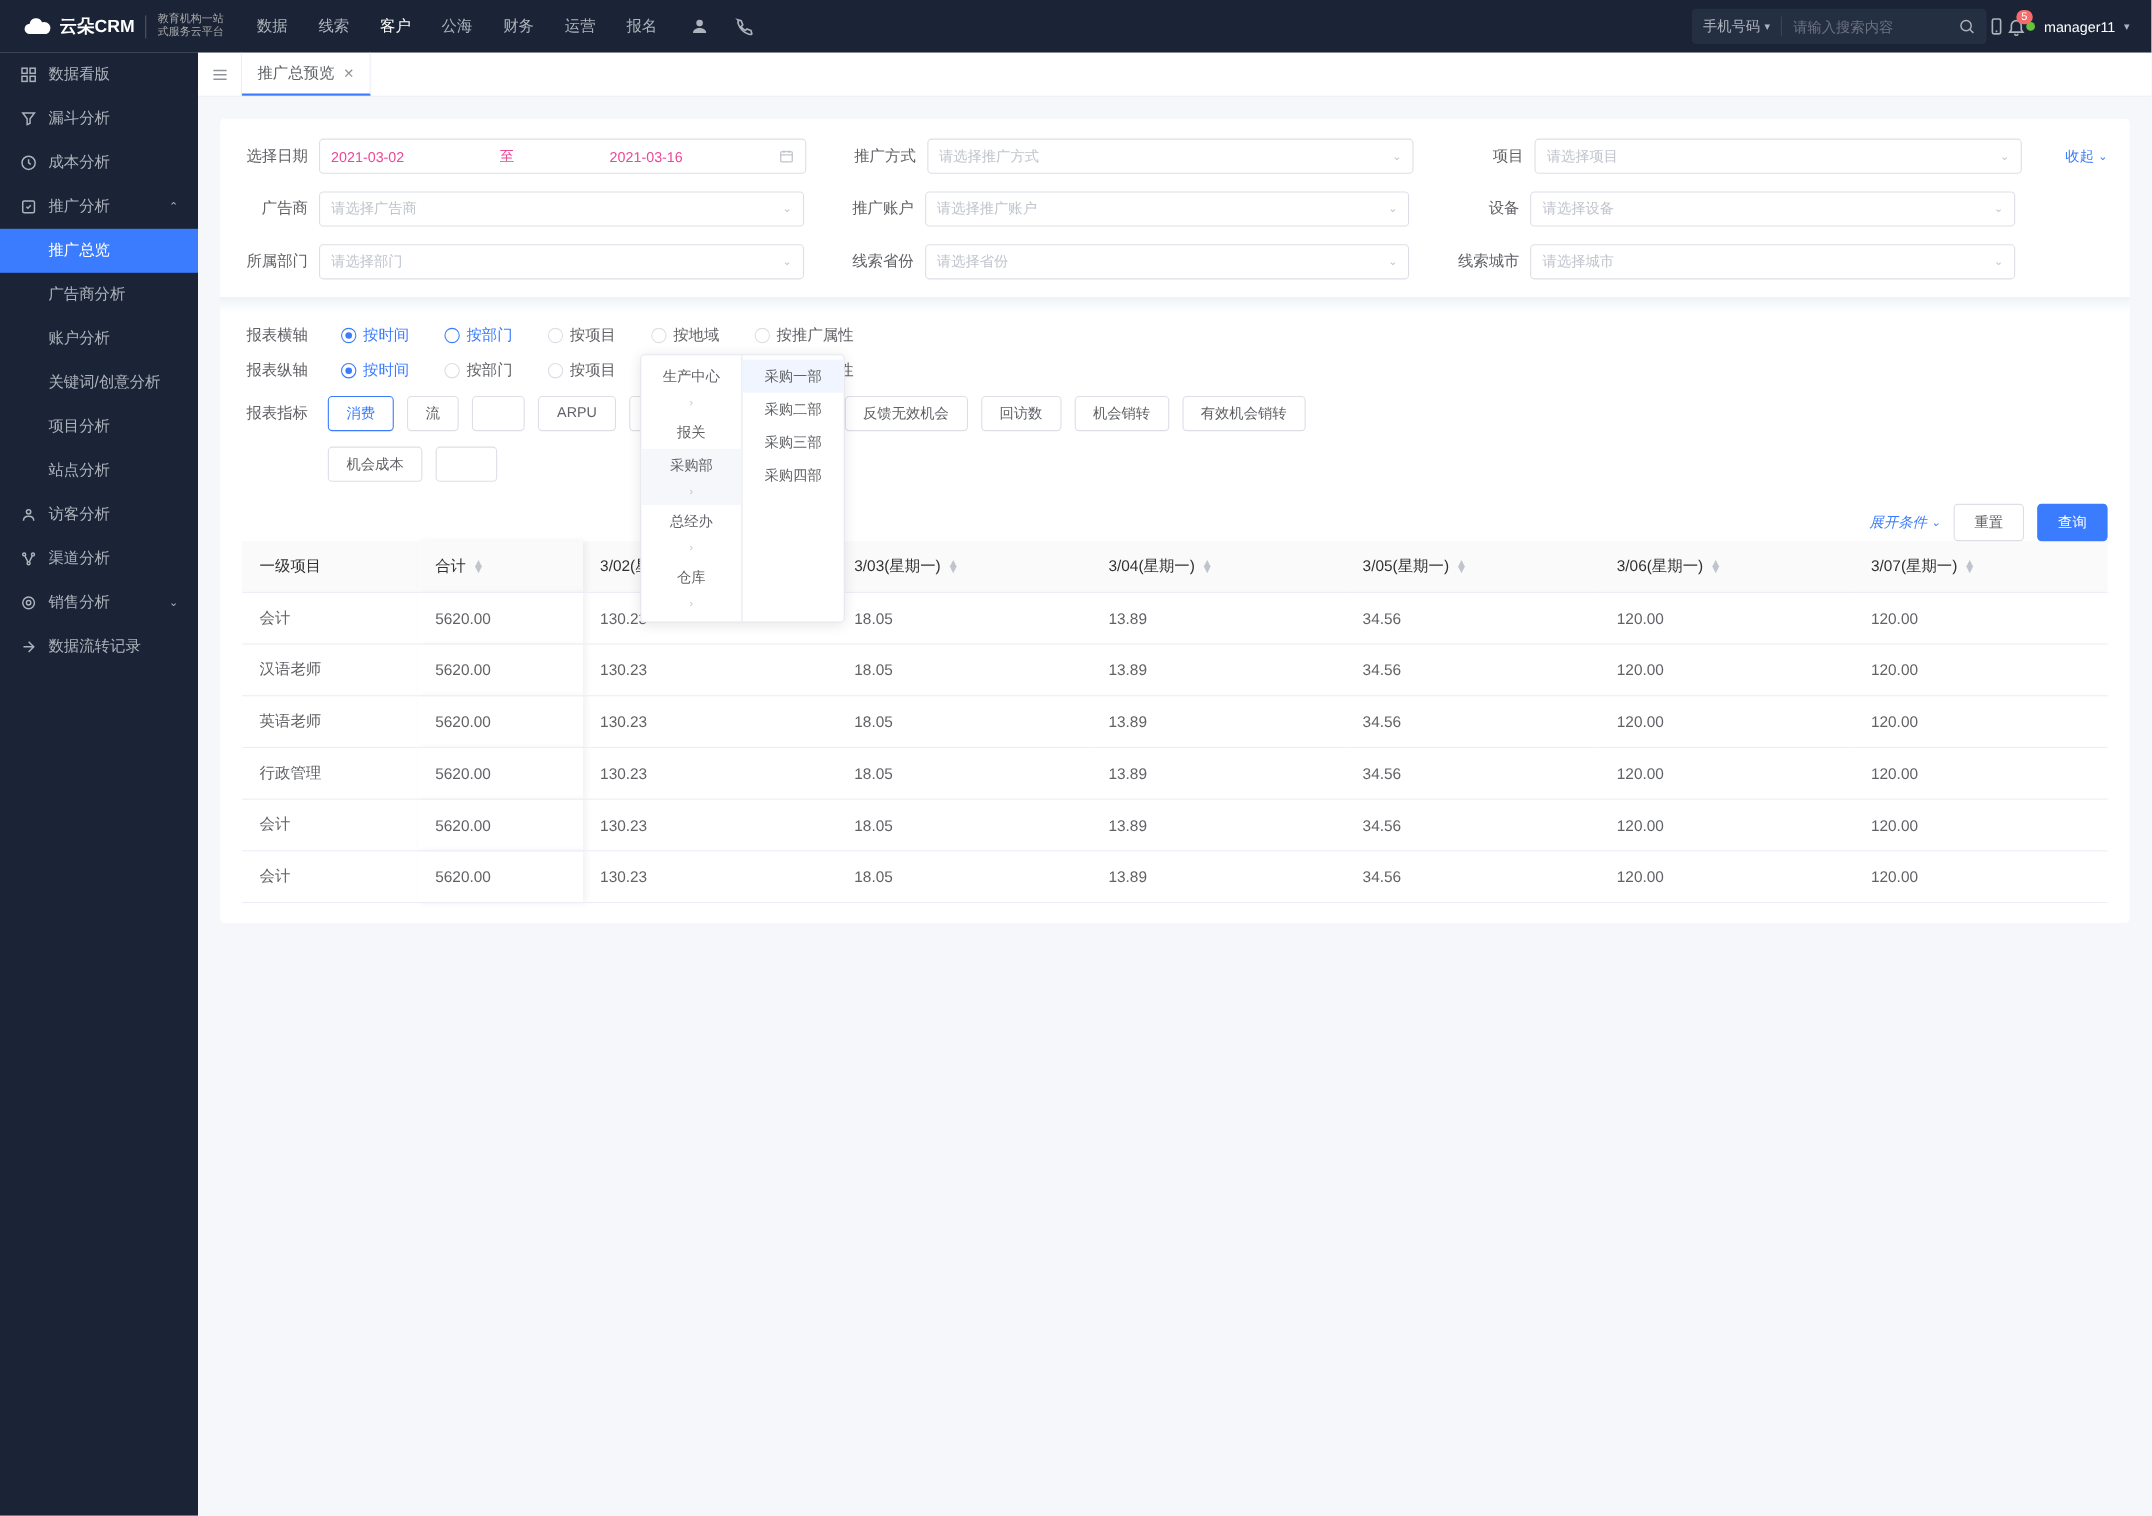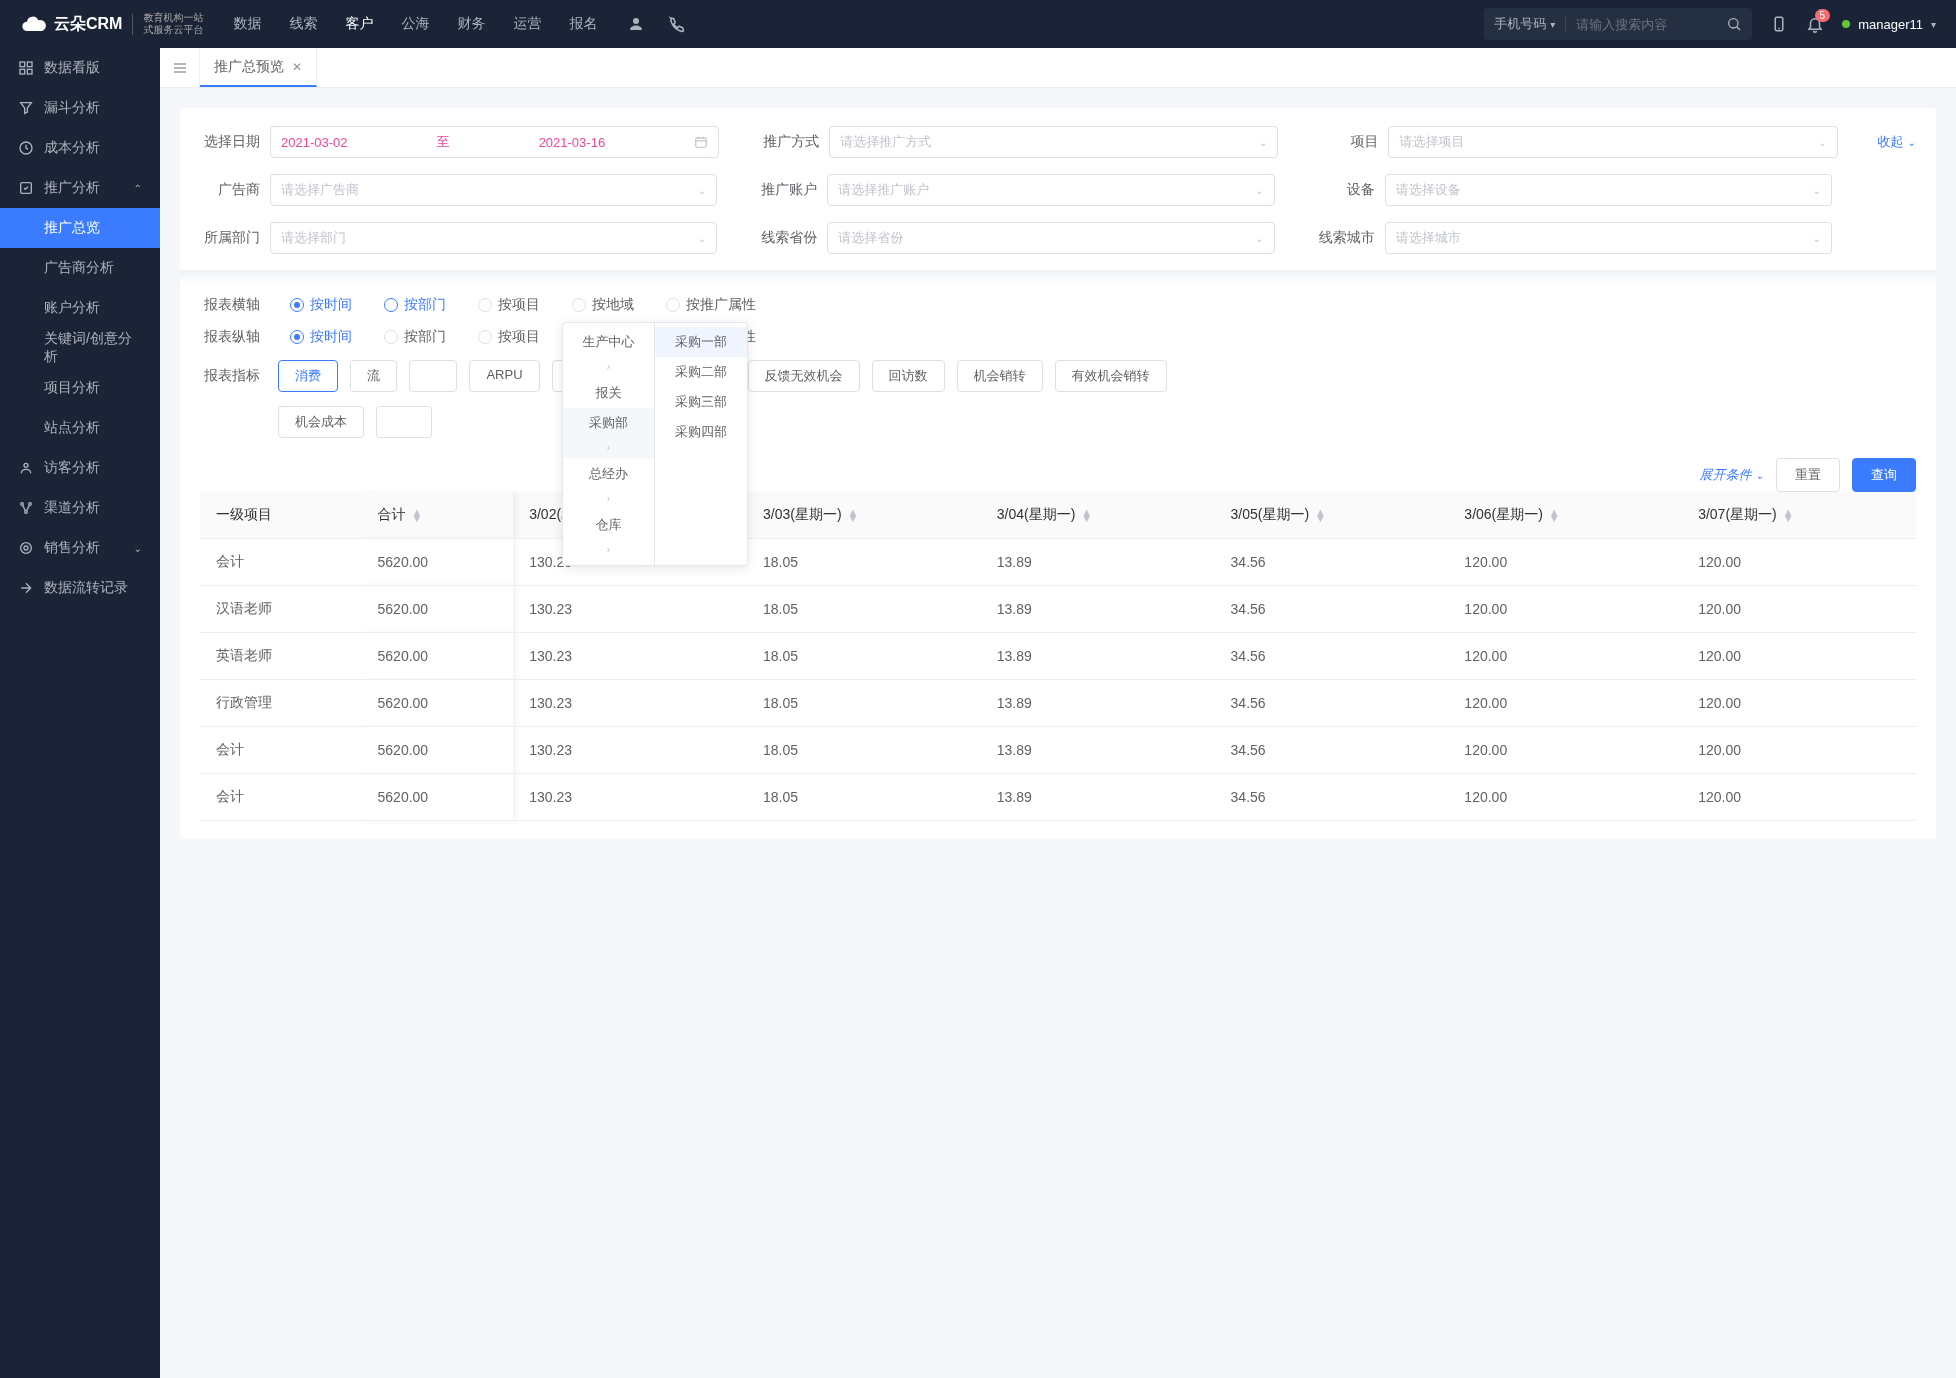--- a/index.html
+++ b/index.html
@@ -9,34 +9,34 @@
     .header { height: 48px; background: #1a2436; display: flex; align-items: center; padding: 0 20px; color: #c0c4cc; }
     .logo { display: flex; align-items: center; color: #fff; margin-right: 30px; }
     .logo-icon { width: 28px; height: 28px; margin-right: 6px; }
     .logo-text { font-size: 16px; font-weight: 600; border-right: 1px solid #555; padding-right: 10px; margin-right: 10px; }
     .logo-sub { font-size: 10px; line-height: 1.2; color: #aaa; }
     .nav { display: flex; gap: 28px; }
     .nav-item { color: #adb3bc; cursor: pointer; font-size: 14px; }
     .nav-item.active { color: #fff; }
     .header-icons { display: flex; gap: 22px; align-items: center; margin-left: 30px; }
     .header-icon { color: #adb3bc; cursor: pointer; }
-    .header-right { margin-left: auto; display: flex; align-items: center; gap: 18px; }
+    .header-right { margin-left: auto; display: flex; align-items: center; }
     .search-box { display: flex; align-items: center; background: #252f42; border-radius: 4px; height: 32px; overflow: hidden; }
     .search-select { padding: 0 10px; color: #adb3bc; font-size: 13px; display: flex; align-items: center; gap: 4px; border-right: 1px solid #3a4458; }
     .search-input { background: transparent; border: none; padding: 0 10px; color: #fff; width: 150px; outline: none; font-size: 13px; }
     .search-input::placeholder { color: #6b7280; }
     .search-btn { padding: 0 10px; color: #adb3bc; cursor: pointer; }
     .notif { position: relative; }
     .notif-badge { position: absolute; top: -6px; right: -6px; background: #f56c6c; color: #fff; font-size: 10px; padding: 1px 5px; border-radius: 8px; }
     .user-info { display: flex; align-items: center; gap: 8px; color: #fff; font-size: 13px; }
     .status-dot { width: 8px; height: 8px; background: #67c23a; border-radius: 50%; }
     
     
     .container { display: flex; }
-    .sidebar { width: 160px; background: #1a2436; min-height: calc(100vh - 48px); color: #adb3bc; overflow-y: auto; }
+    .sidebar { width: 180px; background: #1a2436; min-height: calc(100vh - 48px); color: #adb3bc; overflow-y: auto; }
     .side-item { height: 40px; display: flex; align-items: center; padding: 0 18px; cursor: pointer; gap: 10px; font-size: 14px; }
     .side-item.sub { padding-left: 44px; }
     .side-item.active { background: #3b7cff; color: #fff; }
     .side-item .chevron { margin-left: auto; }
     .side-icon { width: 16px; height: 16px; display: flex; align-items: center; justify-content: center; }
     
     
     .main { flex: 1; background: #f5f7fa; min-width: 0; }
     .tab-bar { height: 40px; background: #fff; display: flex; align-items: flex-start; border-bottom: 1px solid #ebeef5; }
     .collapse-btn { width: 40px; display: flex; align-items: center; justify-content: center; border-right: 1px solid #ebeef5; height: 100%; cursor: pointer; color: #909399; }

